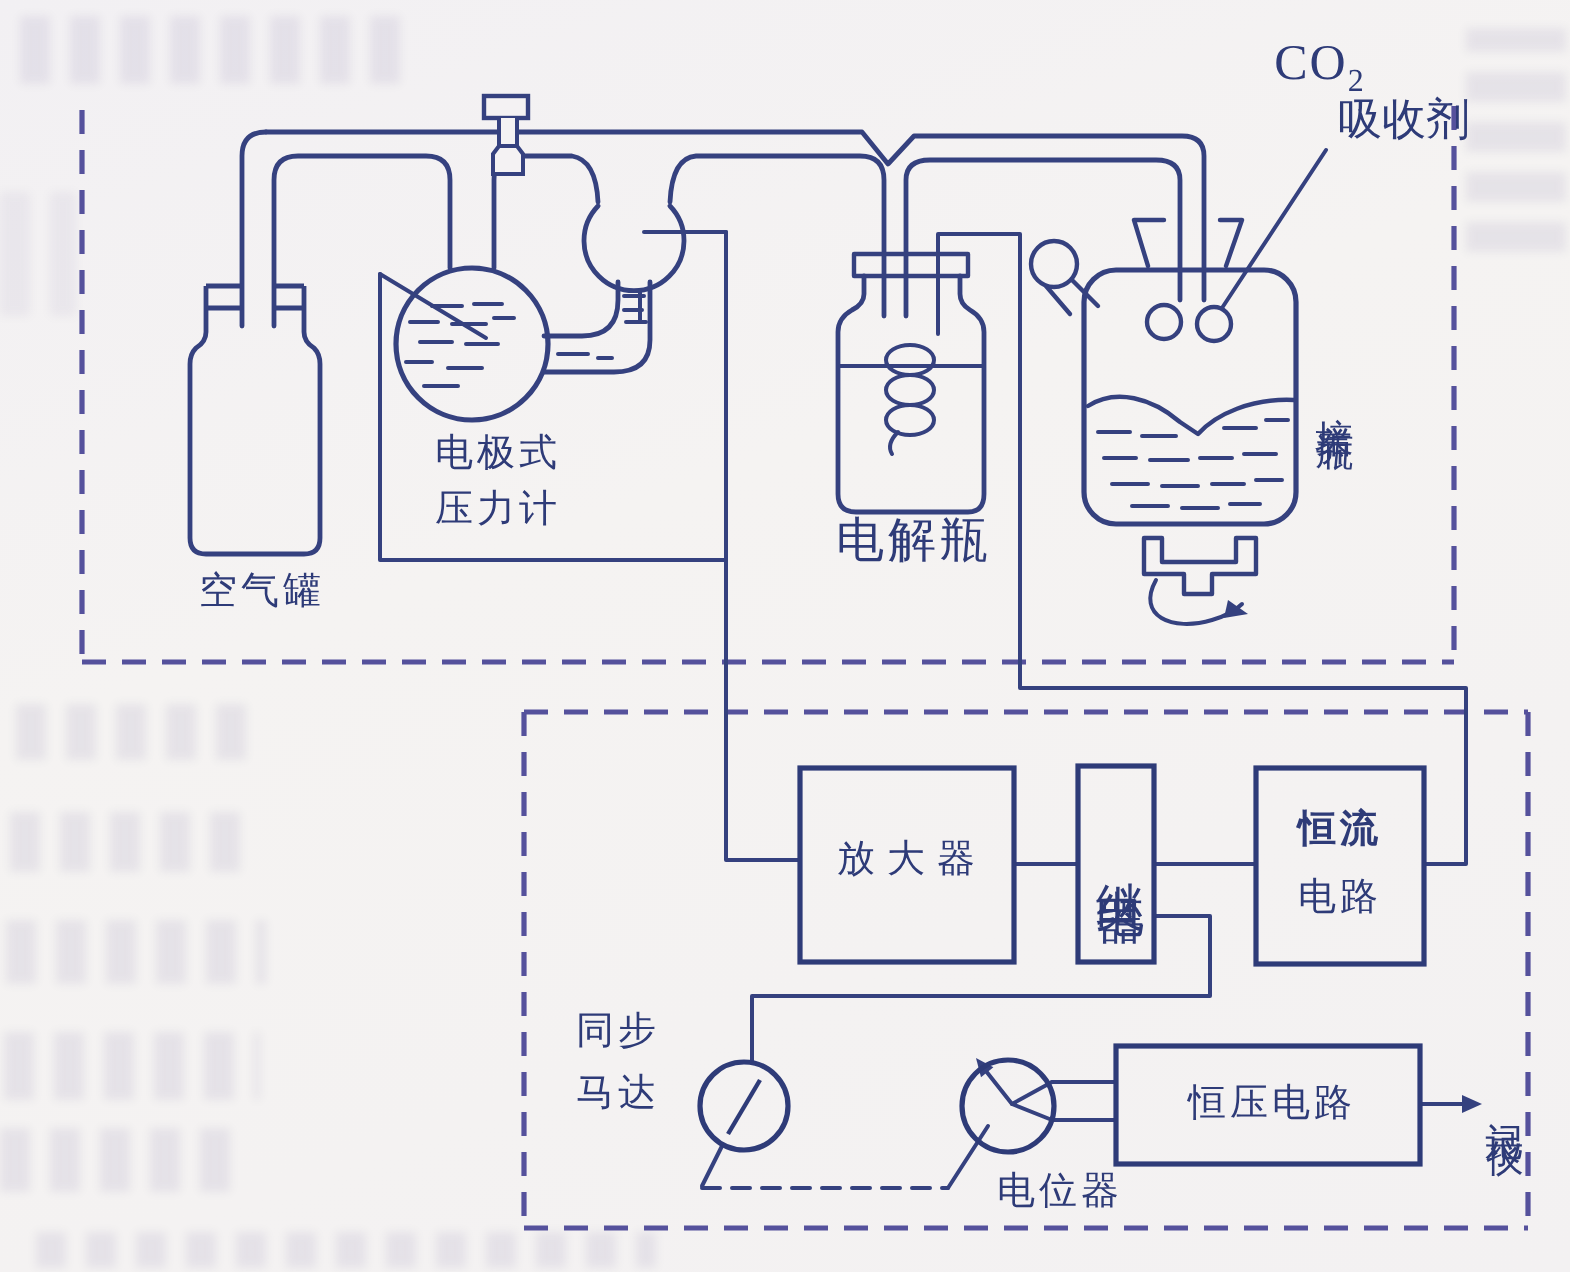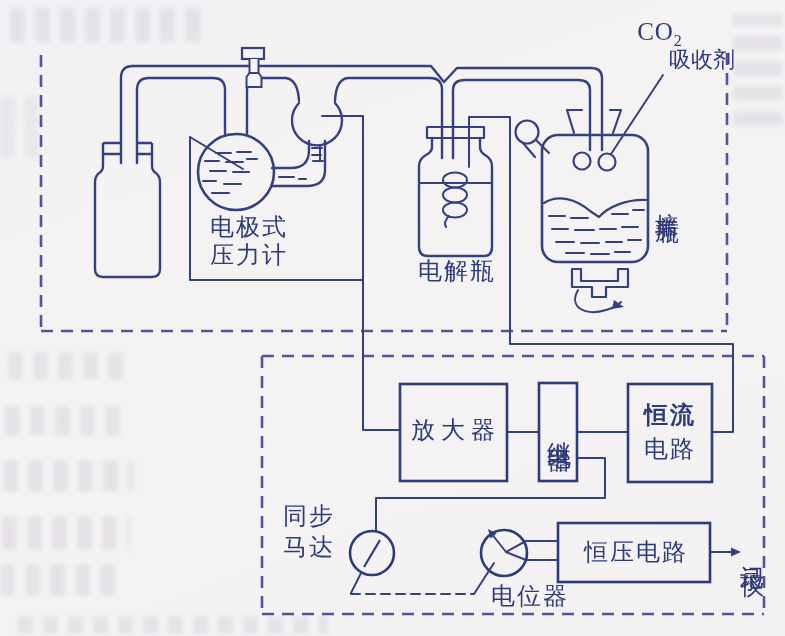--- a/index.html
+++ b/index.html
@@ -9,21 +9,21 @@
     background:linear-gradient(160deg,#f2f0f3 0%,#f5f3f2 40%,#f3f1f2 100%);
     font-family:"Liberation Serif","DejaVu Sans",serif;
   }
   svg{position:absolute;left:0;top:0;}
   .lbl{
     position:absolute;transform:translate(-50%,-50%);
     color:#2e3b78;white-space:nowrap;line-height:1.08;
     font-family:"Liberation Serif","DejaVu Sans",serif;
   }
   .vert{writing-mode:vertical-rl;text-orientation:upright;}
-  .fs25{font-size:24px;}
+  .fs25{font-size:19px;}
   .fs24{font-size:24px;}
   .fs22{font-size:22px;margin-left:40px;}
   .co2{font-size:25px;letter-spacing:1px;text-align:center;}
   .co2 sub{font-size:16px;}
   .ls2{letter-spacing:2px;}
   .ls4{letter-spacing:4px;}
   .ls6{letter-spacing:6px;}
   .bleed{
     position:absolute;filter:blur(2.5px);opacity:.45;pointer-events:none;
     background-image:repeating-linear-gradient(90deg,rgba(116,106,156,.26) 0 15px,transparent 15px 25px);
@@ -173,20 +173,21 @@
       <circle cx="372" cy="553" r="22"></circle>
       <circle cx="504" cy="553" r="23"></circle>
       <path d="M364,567 L380,540" stroke-width="2.2"></path>
     </g>
   </svg>
 
   <div class="lbl co2" style="left:660px;top:34px;"><span>CO</span><sub>2</sub></div>
   <div class="lbl fs22" style="left:662px;top:60px;">吸收剂</div>
   <div class="lbl fs25 vert ls4" style="left:666px;top:199px;">培养瓶</div>
   <div class="lbl fs24 ls2" style="left:457px;top:272px;">电解瓶</div>
+  <div class="lbl fs25 ls2" style="left:131px;top:297px;">空气罐</div>
   <div class="lbl fs25 ls2" style="left:249px;top:228px;">电极式</div>
   <div class="lbl fs25 ls6" style="left:456px;top:431px;">放大器</div>
 
   <div class="lbl fs25 ls2" style="left:249px;top:256px;">压力计</div>
   <div class="lbl fs24 vert ls4" style="left:558px;top:428px;">继电器</div>
   <div class="lbl fs25 ls2" style="left:670px;top:416px;font-weight:bold;">恒流</div>
   <div class="lbl fs25 ls2" style="left:670px;top:450px;">电路</div>
   <div class="lbl fs25 ls2" style="left:636px;top:553px;">恒压电路</div>
   <div class="lbl fs25 ls2" style="left:309px;top:517px;">同步</div>
   <div class="lbl fs25 ls2" style="left:309px;top:548px;">马达</div>

